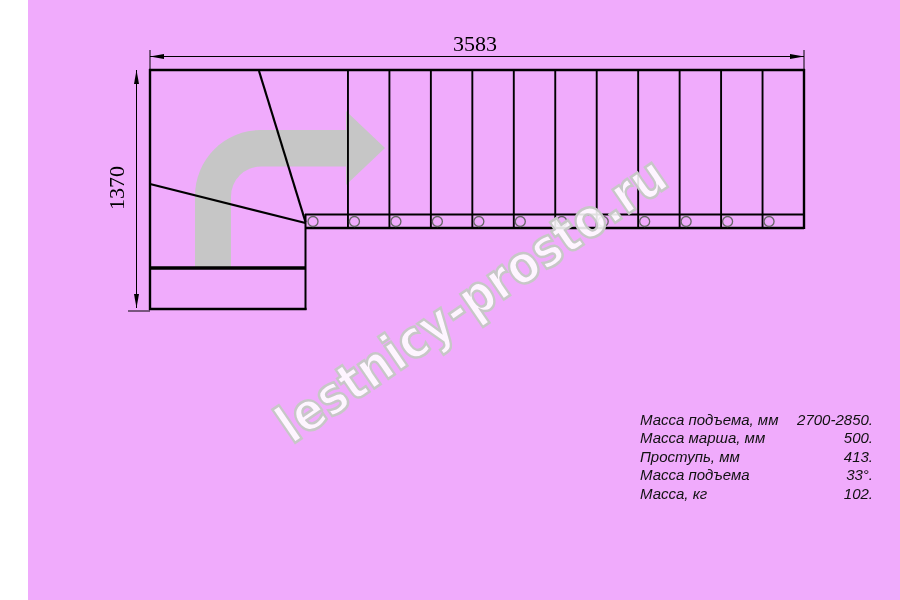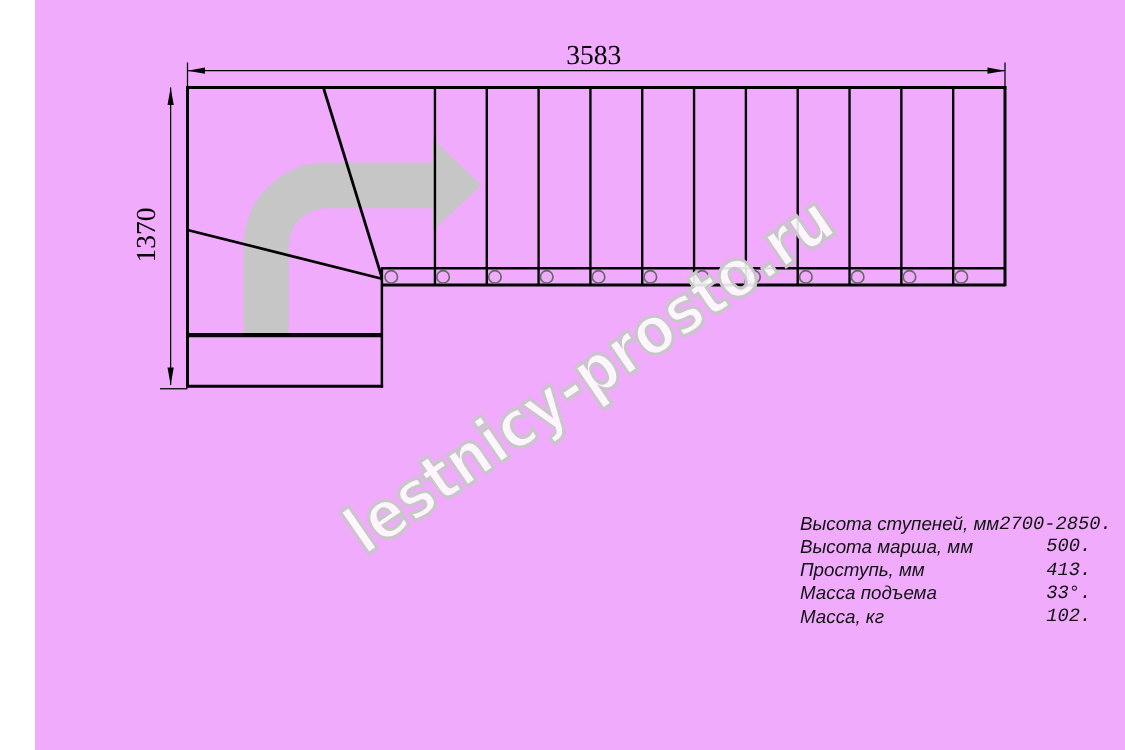--- a/index.html
+++ b/index.html
@@ -30,21 +30,21 @@
     left: 612px;
     top: 411px;
     width: 233px;
     font-style: italic;
     font-size: 15px;
     color: #111111;
     line-height: 18.4px;
   }
   .spec-row { display: flex; justify-content: space-between; }
   .spec-label { text-align: left; white-space: nowrap; }
-  .spec-value { text-align: left; white-space: nowrap; font-family: Liberation Mono, monospace; }
+  .spec-value { text-align: left; white-space: nowrap; }
 </style>
 </head>
 <body>
 
 <div id="stage">
 
   <svg id="drawing-svg" width="900" height="600" viewBox="0 0 900 600">
 
     <path d="M 167,268
              L 167,196
@@ -122,25 +122,25 @@
       <polygon points="108.5,70 106,84 111,84" fill="#000000"></polygon>
       <polygon points="108.5,308 106,294 111,294" fill="#000000"></polygon>
       <text class="dim-text" text-anchor="middle" transform="translate(96,188) rotate(-90)">1370</text>
     </g>
 
     <text class="watermark-text" transform="translate(264,445) rotate(-34.5)" stroke-width="2.6" textLength="460" lengthAdjust="spacingAndGlyphs" stroke="#c7c7c7">lestnicy-prosto.ru</text>
   </svg>
 
   <div id="spec-table">
     <div class="spec-row">
-      <span class="spec-label">Высота ступеней, мм</span>
+      <span class="spec-label">Масса подъема, мм</span>
       <span class="spec-value">2700-2850.</span>
     </div>
     <div class="spec-row">
-      <span class="spec-label">Высота марша, мм</span>
+      <span class="spec-label">Масса марша, мм</span>
       <span class="spec-value">500.</span>
     </div>
     <div class="spec-row">
       <span class="spec-label">Проступь, мм</span>
       <span class="spec-value">413.</span>
     </div>
     <div class="spec-row">
       <span class="spec-label">Масса подъема</span>
       <span class="spec-value">33°.</span>
     </div>

